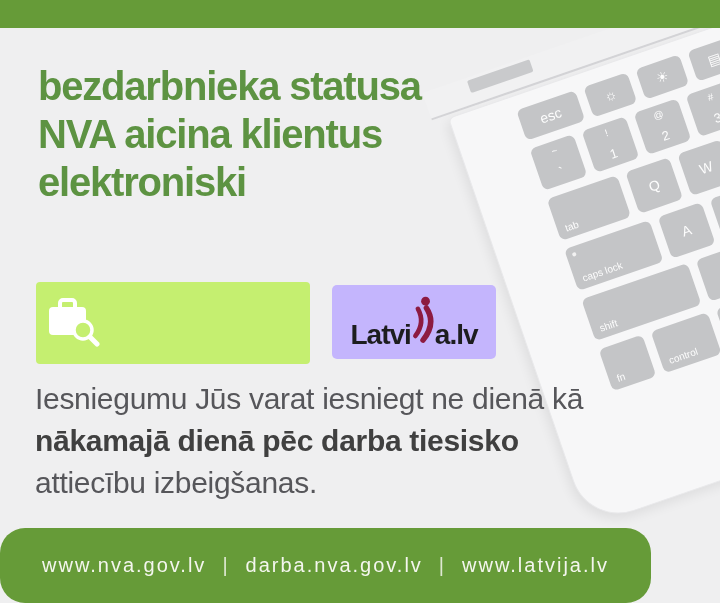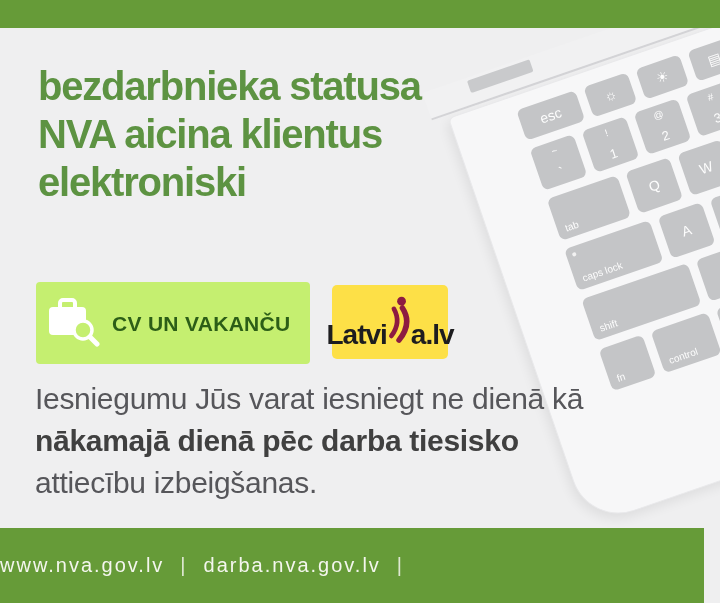--- a/index.html
+++ b/index.html
@@ -32,32 +32,32 @@
   
   .heading{position:absolute;left:38px;top:34px;z-index:2;margin:0;
            color:var(--green-heading,#5d9342);font-weight:700;font-size:40px;
            line-height:48px;letter-spacing:-1.2px;}
   .heading div{white-space:nowrap;}
 
   .badges{position:absolute;left:36px;top:254px;z-index:2;display:flex;align-items:flex-start;gap:22px;}
   .badge{width:274px;height:82px;background:var(--badge-bg,#c5ef70);border-radius:4px;
          display:flex;align-items:center;padding-left:10px;box-sizing:border-box;gap:10px;}
   .badge-text{color:var(--badge-text,#2c5e17);font-weight:700;font-size:21px;line-height:27px;letter-spacing:.3px;}
-  .logo-card{width:116px;height:74px;background:#fde047;border-radius:5px;margin-top:3px;
+  .logo-card{width:164px;height:74px;background:#c4b5fd;border-radius:5px;margin-top:3px;
          display:flex;align-items:center;justify-content:center;}
   .logo-text{color:#1d1d1f;font-weight:700;font-size:28px;letter-spacing:-1px;display:flex;align-items:baseline;}
   .logo-j{display:inline-block;margin:0 1px -14px 1px;}
 
   .body-text{position:absolute;left:35px;top:350px;width:565px;z-index:2;margin:0;
          color:var(--body-text,#56565a);font-size:30px;line-height:42px;letter-spacing:-.3px;}
   .body-text b{font-weight:700;color:#404040;}
 
-  .footer{position:absolute;left:0;top:528px;width:704px;height:75px;
-         background:var(--green-bar,#669b38);display:flex;align-items:center;
-         gap:16px;z-index:3;}
+  .footer{position:absolute;left:0;top:528px;width:651px;height:75px;
+         background:var(--green-bar,#669b38);display:flex;align-items:center;justify-content:center;
+         gap:16px;z-index:3;border-radius:25px;}
   .footer span{color:var(--footer-text,#f4f6ee);font-size:20px;letter-spacing:2px;}
   .footer .sep{opacity:.85;}
 </style>
 </head>
 <body>
 
 <div class="page">
 
   <div class="topbar"></div>
 
@@ -153,21 +153,20 @@
       <div class="badge">
         <span>
           <svg width="56" height="52" viewBox="0 0 56 52">
             <rect x="3" y="12" width="37" height="28" rx="4" fill="#ffffff"></rect>
             <path d="M14 12 v-4 a3 3 0 0 1 3-3 h9 a3 3 0 0 1 3 3 v4" fill="none" stroke="#ffffff" stroke-width="4"></path>
             <circle cx="37" cy="35" r="9" fill="#c5ef70" stroke="#ffffff" stroke-width="3.5"></circle>
             <line x1="44" y1="42" x2="51" y2="49" stroke="#ffffff" stroke-width="5" stroke-linecap="round"></line>
           </svg>
         </span>
         <div class="badge-text">
-          <div>CV UN VAKANČU</div>
         </div>
       </div>
 
       <div class="logo-card">
         <span class="logo-text">
           <span>Latvi</span>
           <span class="logo-j">
             <svg width="22" height="50" viewBox="0 0 26 56">
               <circle cx="16" cy="7" r="5.2" fill="#8d1b41"></circle>
               <path d="M7 16 Q16 32 4 48" stroke="#8d1b41" stroke-width="5.5" fill="none" stroke-linecap="round"></path>
@@ -181,15 +180,16 @@
 
     <p class="body-text"><span>Iesniegumu Jūs varat iesniegt ne dienā kā </span><b>nākamajā dienā pēc darba tiesisko</b><span> attiecību izbeigšanas.</span></p>
 
   </div>
 
   <div class="footer">
     <span>www.nva.gov.lv</span>
     <span class="sep">|</span>
     <span>darba.nva.gov.lv</span>
     <span class="sep">|</span>
+    <span>www.latvija.lv</span>
   </div>
 
 </div>
 
 </body></html>

